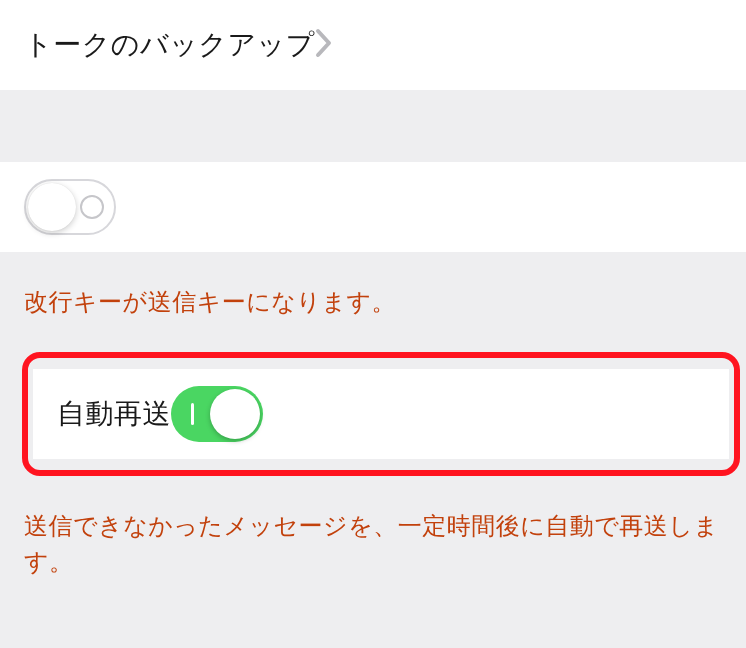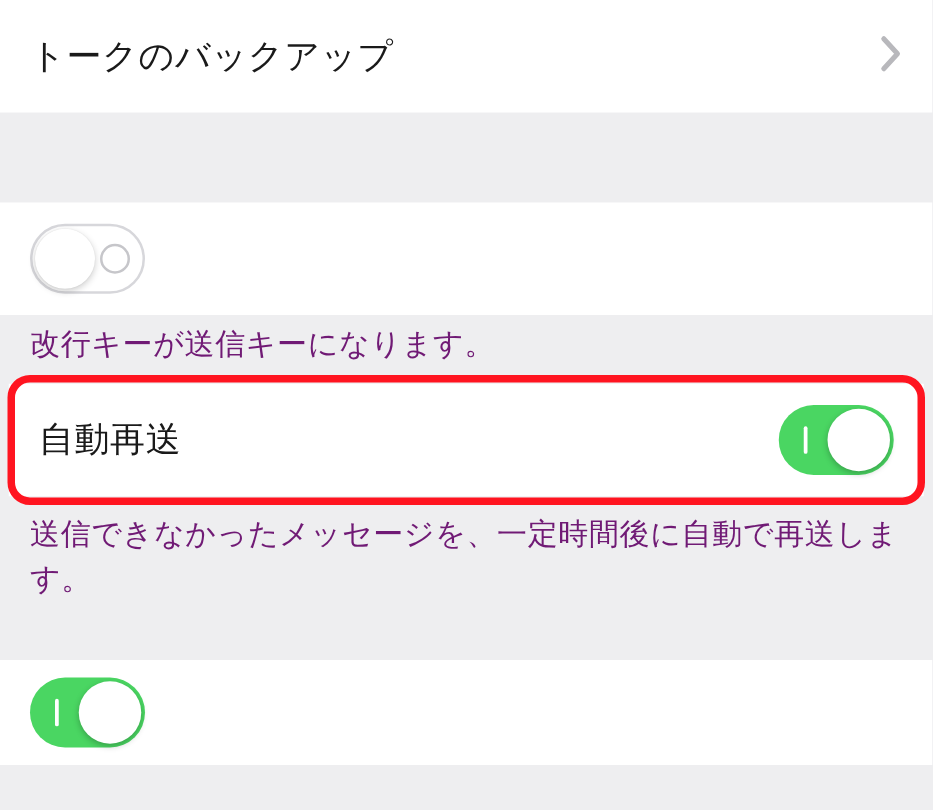--- a/index.html
+++ b/index.html
@@ -11,33 +11,32 @@
       width: 746px;
       height: 648px;
       background: #eeeef0;
       font-family: -apple-system, "Hiragino Sans", "Hiragino Kaku Gothic ProN", sans-serif;
       overflow: hidden;
     }
     .row {
       background: #ffffff;
       display: flex;
       align-items: center;
-      justify-content: space-between;
       padding: 0 24px;
       min-height: 90px;
     }
     .row-label {
       font-size: 28px;
       color: #1a1a1a;
       letter-spacing: 0.5px;
     }
     .description {
-      padding: 6px 24px;
+      padding: 32px 24px;
       font-size: 24px;
-      color: #701a75;
+      color: #c2410c;
       line-height: 1.5;
       letter-spacing: 0.5px;
     }
     .separator {
       height: 72px;
     }
     .separator-sm {
       height: 40px;
     }
     .chevron {
@@ -87,21 +86,22 @@
       position: absolute;
       right: 3px;
       width: 50px;
       height: 50px;
       border-radius: 50%;
       background: #ffffff;
       box-shadow: 0 2px 5px rgba(0,0,0,0.25);
     }
     .highlight-wrap {
       position: relative;
-      padding: 7px;
+      padding: 17px;
+      margin-left: 16px;
     }
     .highlight-border {
       position: absolute;
       top: 0;
       left: 6px;
       right: 6px;
       bottom: 0;
       border: 6px solid #ff1420;
       border-radius: 18px;
       pointer-events: none;

